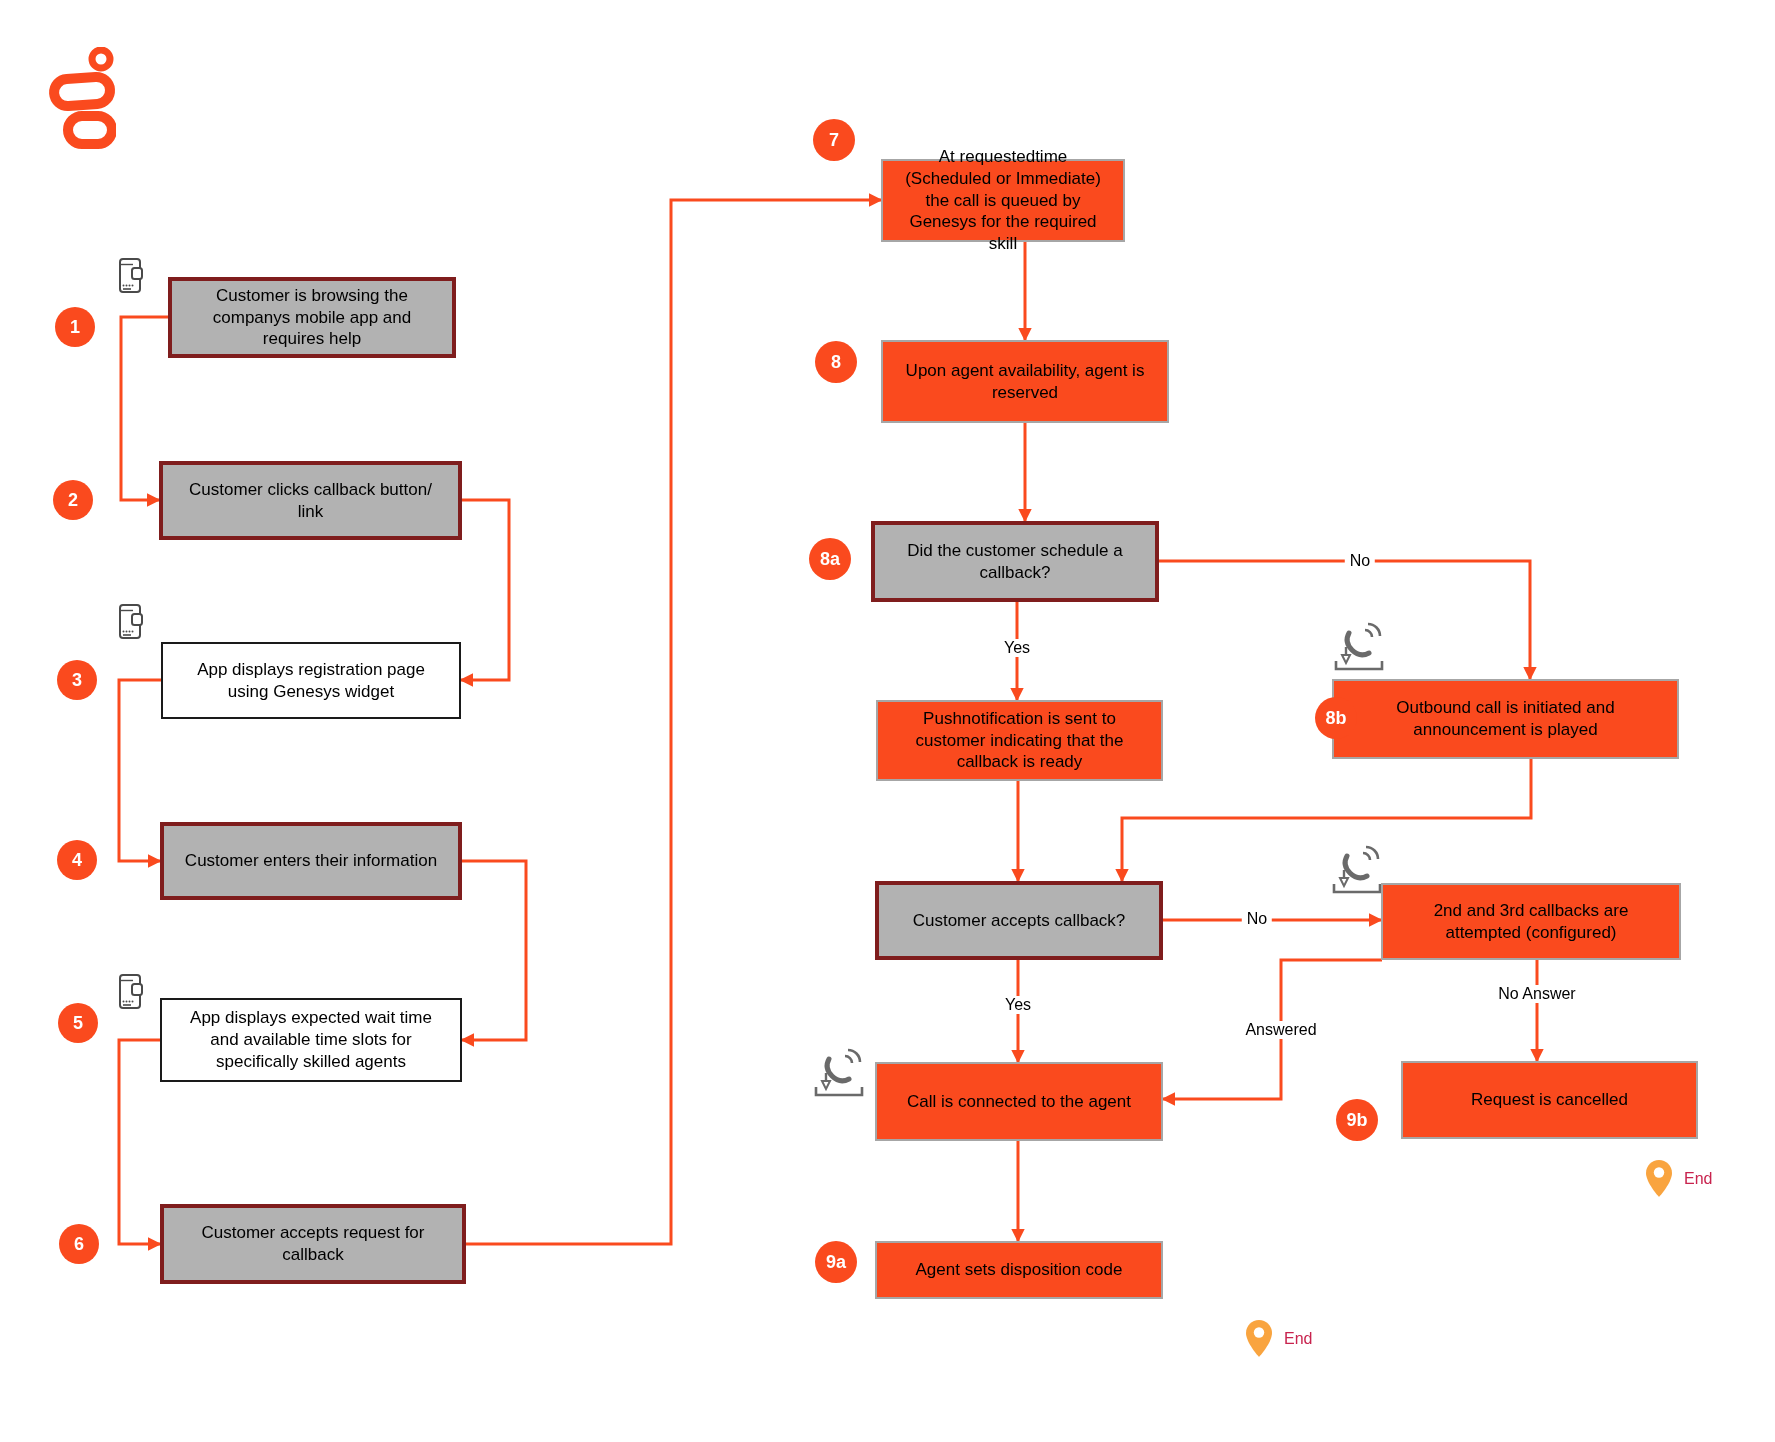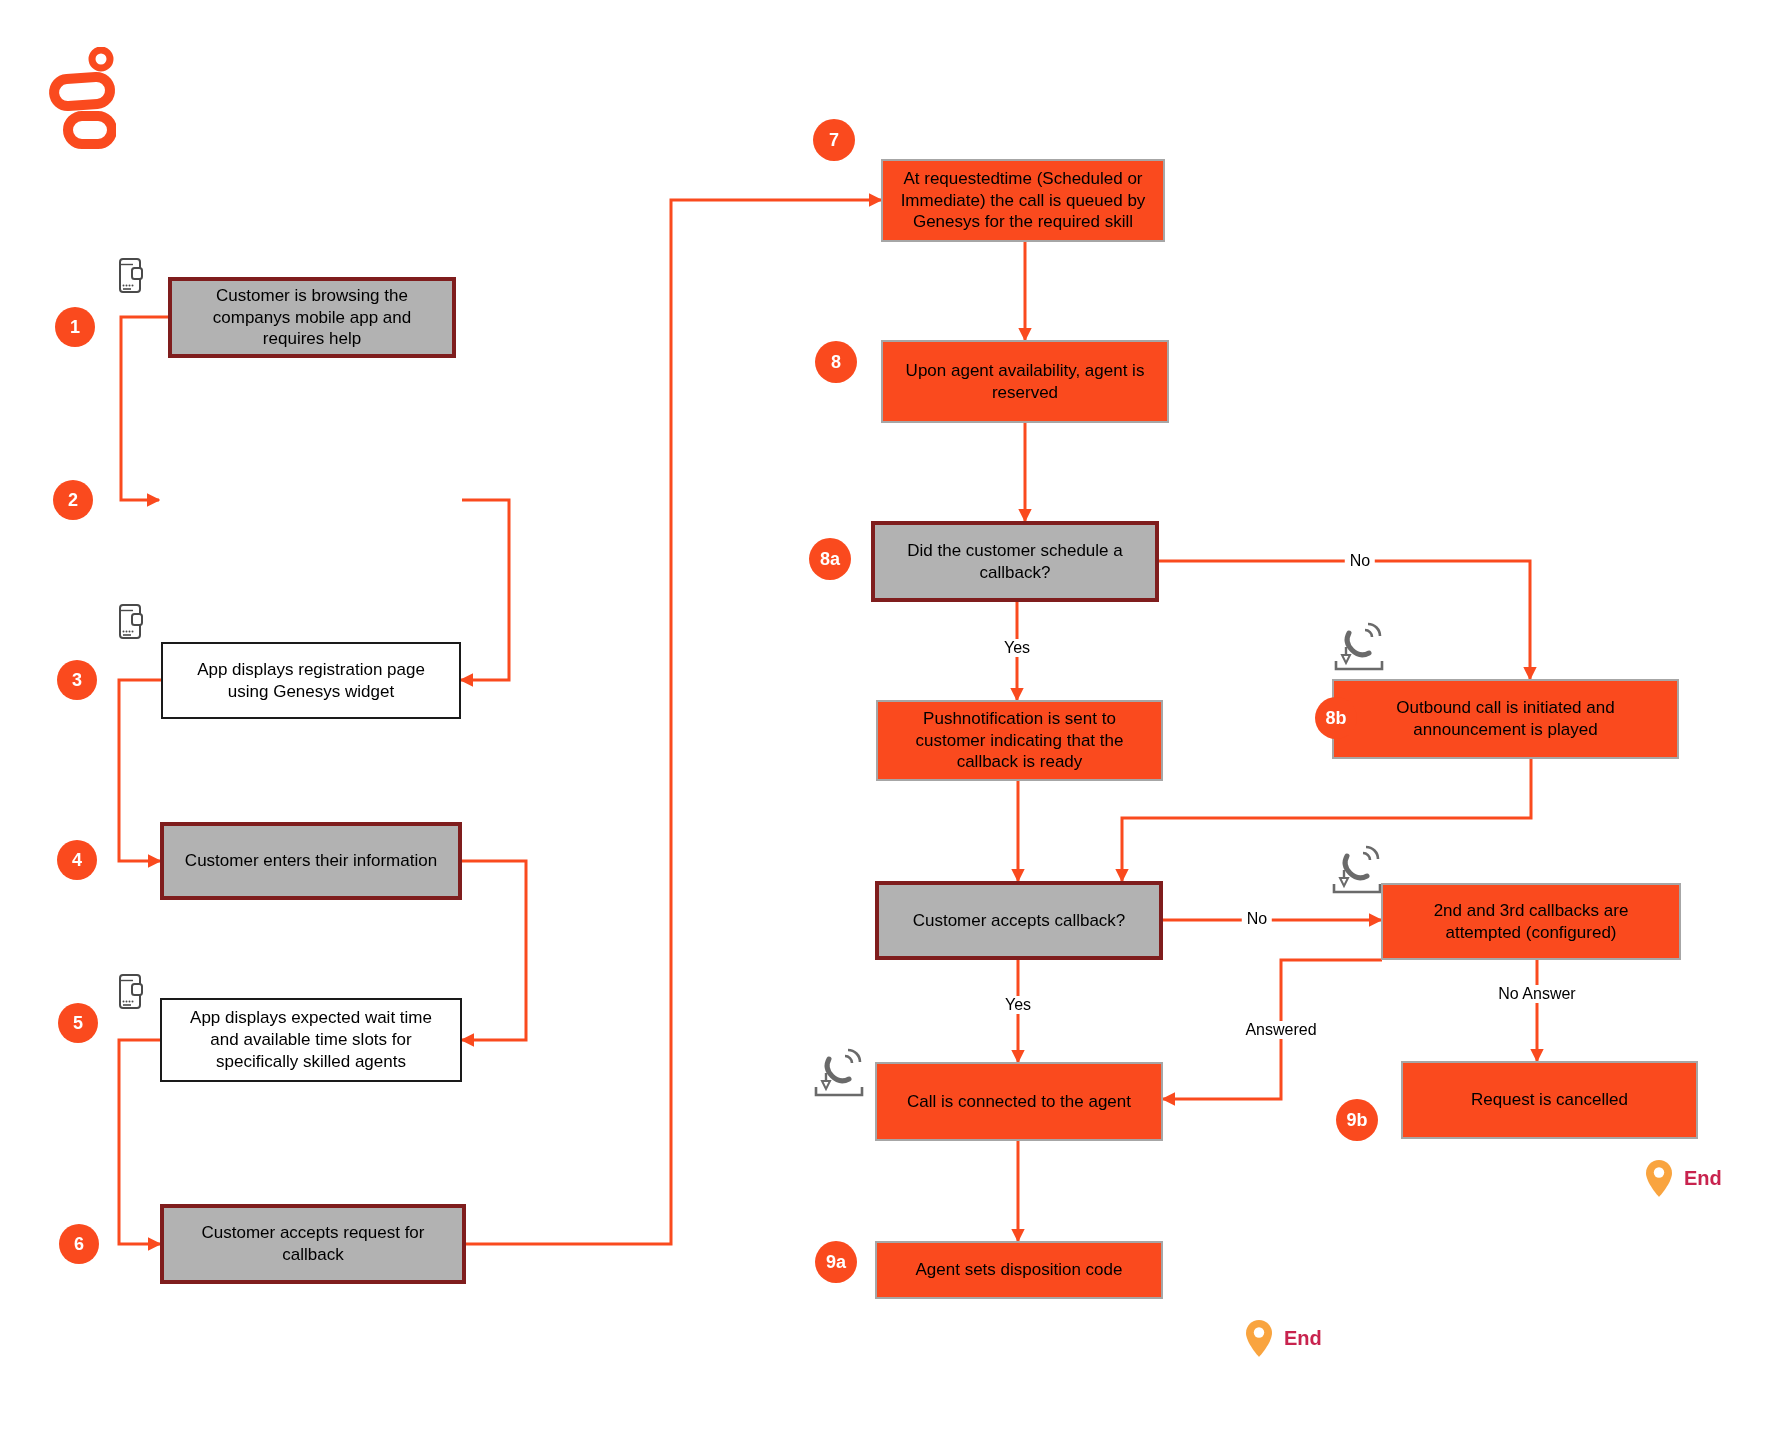--- a/index.html
+++ b/index.html
@@ -19,21 +19,21 @@
     position:absolute;z-index:4;width:42px;height:42px;border-radius:50%;
     background:#FA4A1E;color:#fff;font-weight:bold;font-size:18px;
     display:flex;align-items:center;justify-content:center;transform:translate(-50%,-50%);
   }
   .edge-label{
     position:absolute;z-index:3;transform:translate(-50%,-50%);
     background:#fff;padding:0 5px;font-size:16px;white-space:nowrap;
   }
   .icon{position:absolute;z-index:2;}
   .end-marker{position:absolute;z-index:3;display:flex;align-items:center;gap:12px;}
-  .end-text{color:#C8234E;font-weight:bold;font-size:20px;}
+  .end-text{color:#C8234E;font-weight:normal;font-size:16px;}
 </style>
 </head>
 <body>
 
 <div id="canvas">
 
   <svg id="wires" width="1775" height="1442" viewBox="0 0 1775 1442">
     <defs>
       <marker id="arrow" viewBox="0 0 10 10" refX="9" refY="5" markerWidth="4.6" markerHeight="4.6" orient="auto-start-reverse" markerUnits="strokeWidth">
         <path d="M0,0 L10,5 L0,10 z" fill="#FA4A1E"></path>
@@ -146,34 +146,37 @@
   <div class="badge" style="left:834px;top:140px">7</div>
   <div class="badge" style="left:836px;top:362px">8</div>
   <div class="badge" style="left:830px;top:559px">8a</div>
   <div class="badge" style="left:1336px;top:718px">8b</div>
   <div class="badge" style="left:836px;top:1262px">9a</div>
   <div class="badge" style="left:1357px;top:1120px">9b</div>
 
   <div class="node gray" style="left:168px;top:277px;width:288px;height:81px">
       <span>Customer is browsing the companys mobile app and requires help</span>
     </div>
+  <div class="node gray" style="left:159px;top:461px;width:303px;height:79px">
+      <span>Customer clicks callback button/ link</span>
+    </div>
   <div class="node white" style="left:161px;top:642px;width:300px;height:77px">
       <span>App displays registration page using Genesys widget</span>
     </div>
   <div class="node gray" style="left:160px;top:822px;width:302px;height:78px">
       <span>Customer enters their information</span>
     </div>
   <div class="node white" style="left:160px;top:998px;width:302px;height:84px">
       <span>App displays expected wait time and available time slots for specifically skilled agents</span>
     </div>
   <div class="node gray" style="left:160px;top:1204px;width:306px;height:80px">
       <span>Customer accepts request for callback</span>
     </div>
 
-  <div class="node orange" style="left:881px;top:159px;width:284px;height:83px">
+  <div class="node orange" style="left:881px;top:159px;width:244px;height:83px">
       <span>At requestedtime (Scheduled or Immediate) the call is queued by Genesys for the required skill</span>
     </div>
   <div class="node orange" style="left:881px;top:340px;width:288px;height:83px">
       <span>Upon agent availability, agent is reserved</span>
     </div>
   <div class="node gray" style="left:871px;top:521px;width:288px;height:81px">
       <span>Did the customer schedule a callback?</span>
     </div>
   <div class="node orange" style="left:876px;top:700px;width:287px;height:81px">
       <span>Pushnotification is sent to customer indicating that the callback is ready</span>

